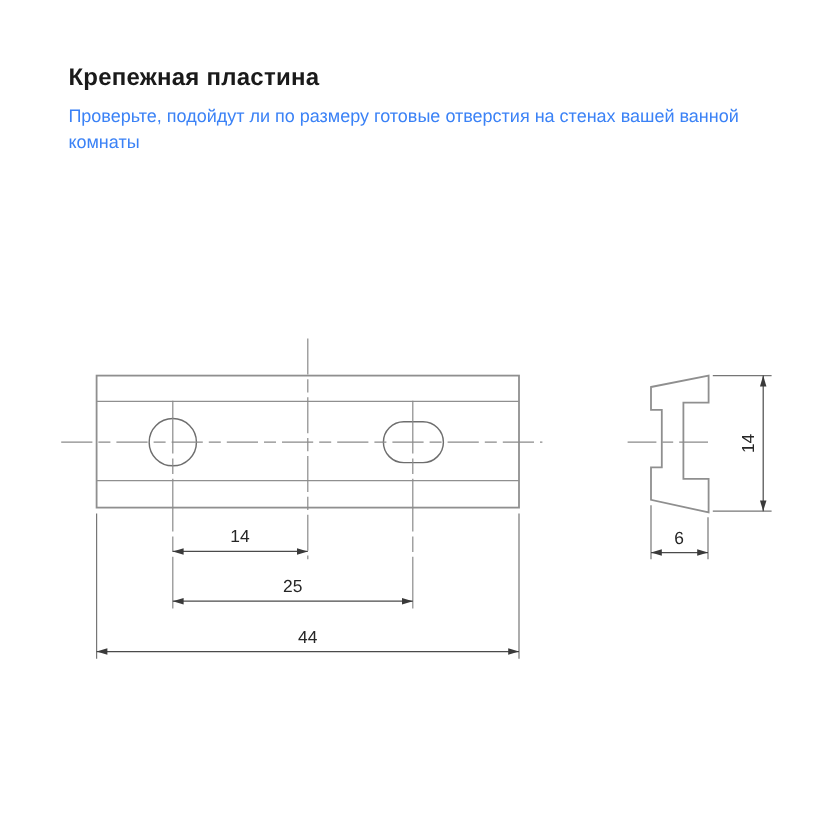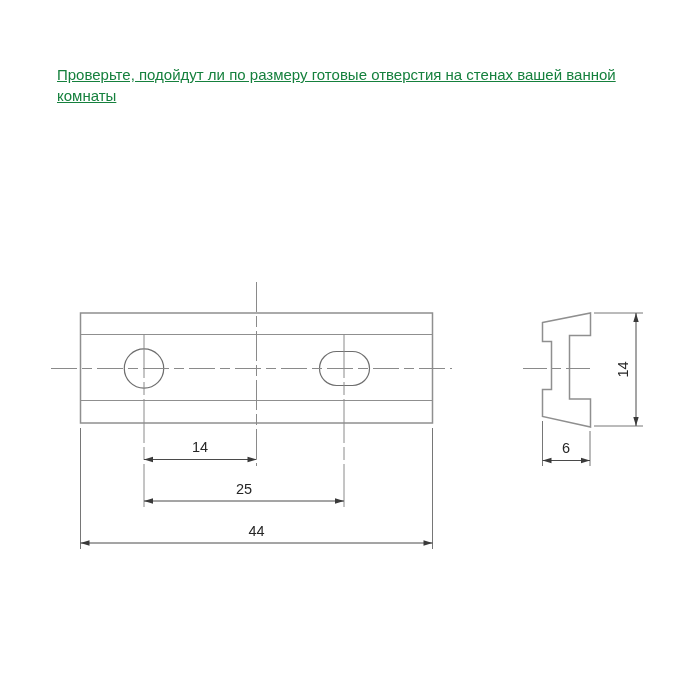--- a/index.html
+++ b/index.html
@@ -16,22 +16,21 @@
     margin: 0;
     font-size: 20px;
     font-weight: bold;
     color: #1a1a1a;
     letter-spacing: 0.2px;
   }
   .page-desc {
     margin: 10px 0 0 0;
     font-size: 15px;
     line-height: 21px;
-    color: #15803d;
-    text-decoration: underline;
+    color: #3b82f6;
   }
   .drawing-svg { position: absolute; left: 0; top: 0; }
   .outline   { stroke: #8f8f8f; stroke-width: 1.5; fill: none; }
   .thinline  { stroke: #8f8f8f; stroke-width: 1.2; fill: none; }
   .holeline  { stroke: #6e6e6e; stroke-width: 1.2; fill: none; }
   .centerline{ stroke: #8a8a8a; stroke-width: 1;   fill: none; }
   .extline   { stroke: #767676; stroke-width: 1;   fill: none; }
   .dimline   { stroke: #4a4a4a; stroke-width: 1;   fill: none; }
   .dimarrow  { fill: #3a3a3a; stroke: none; }
   .dimtext   {
@@ -39,20 +38,21 @@
     font-size: 14.5px;
     fill: #262626;
   }
 </style>
 </head>
 <body>
 
 <div class="canvas">
 
   <div class="header">
+    <h1 class="page-title">Крепежная пластина</h1>
     <p class="page-desc"><span>Проверьте, подойдут ли по размеру готовые отверстия на стенах вашей ванной комнаты</span><br></p>
   </div>
 
   <svg class="drawing-svg" width="700" height="700" viewBox="0 0 700 700">
 
     <g>
 
       <rect class="outline" x="80.5" y="313" width="352" height="110"></rect>
 
       <line class="thinline" x1="80.5" y1="334.5" x2="432.5" y2="334.5"></line>

